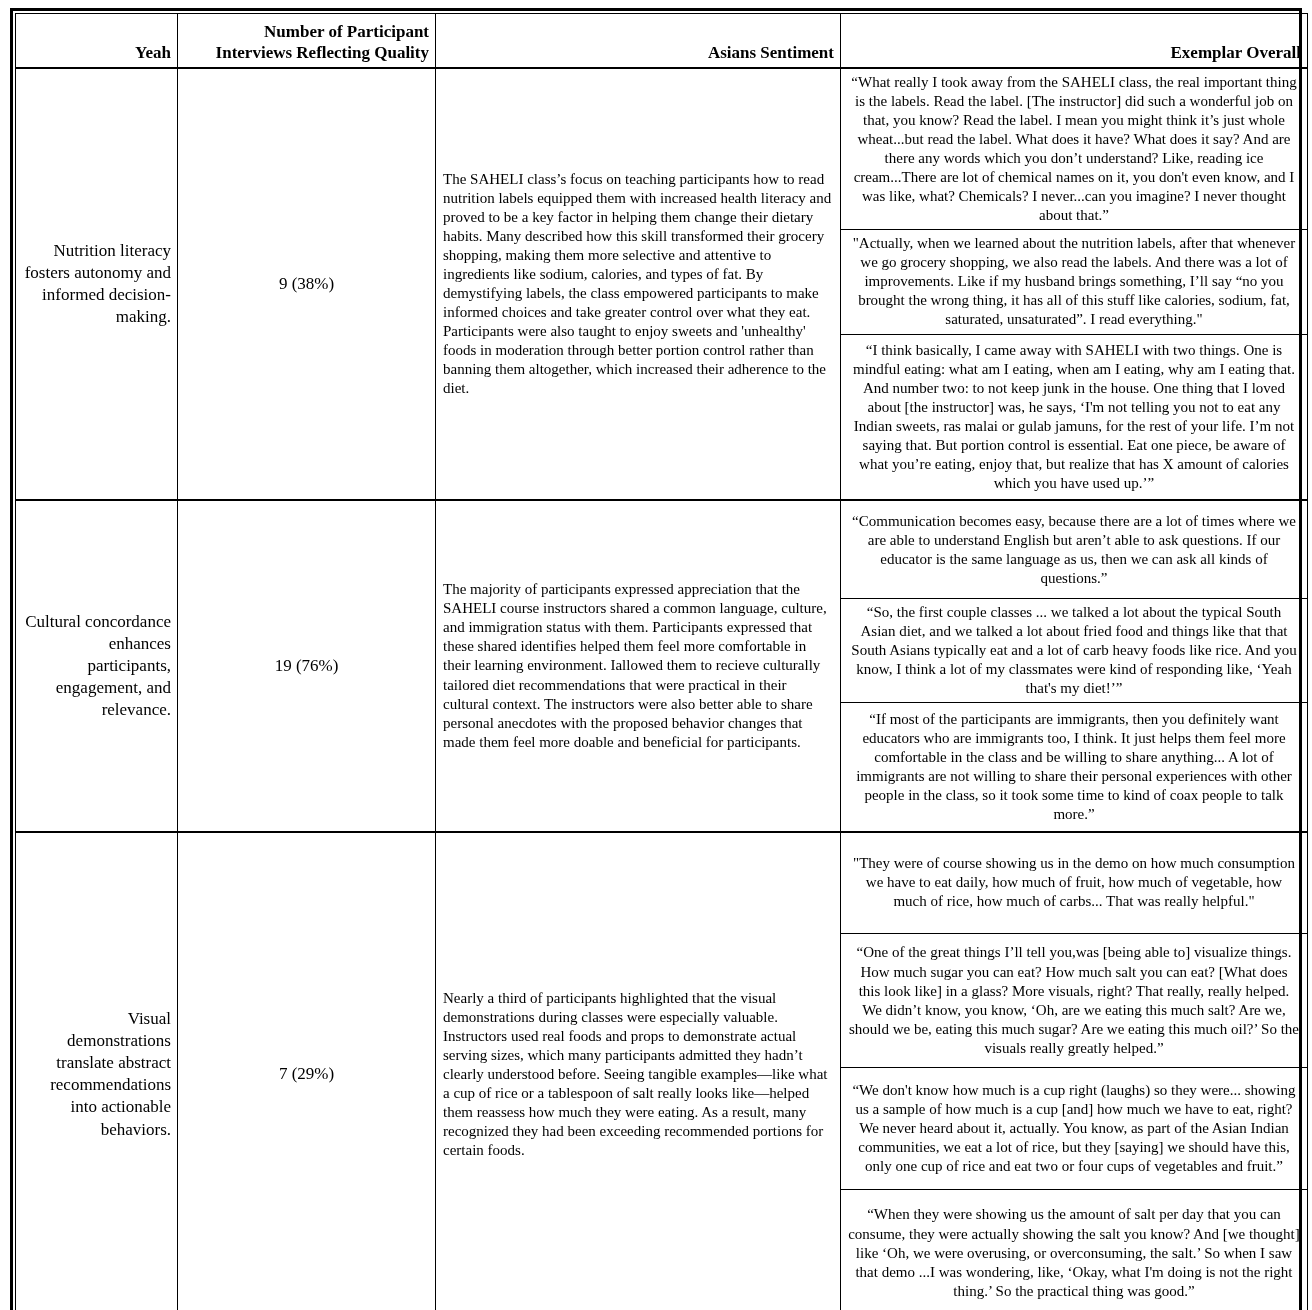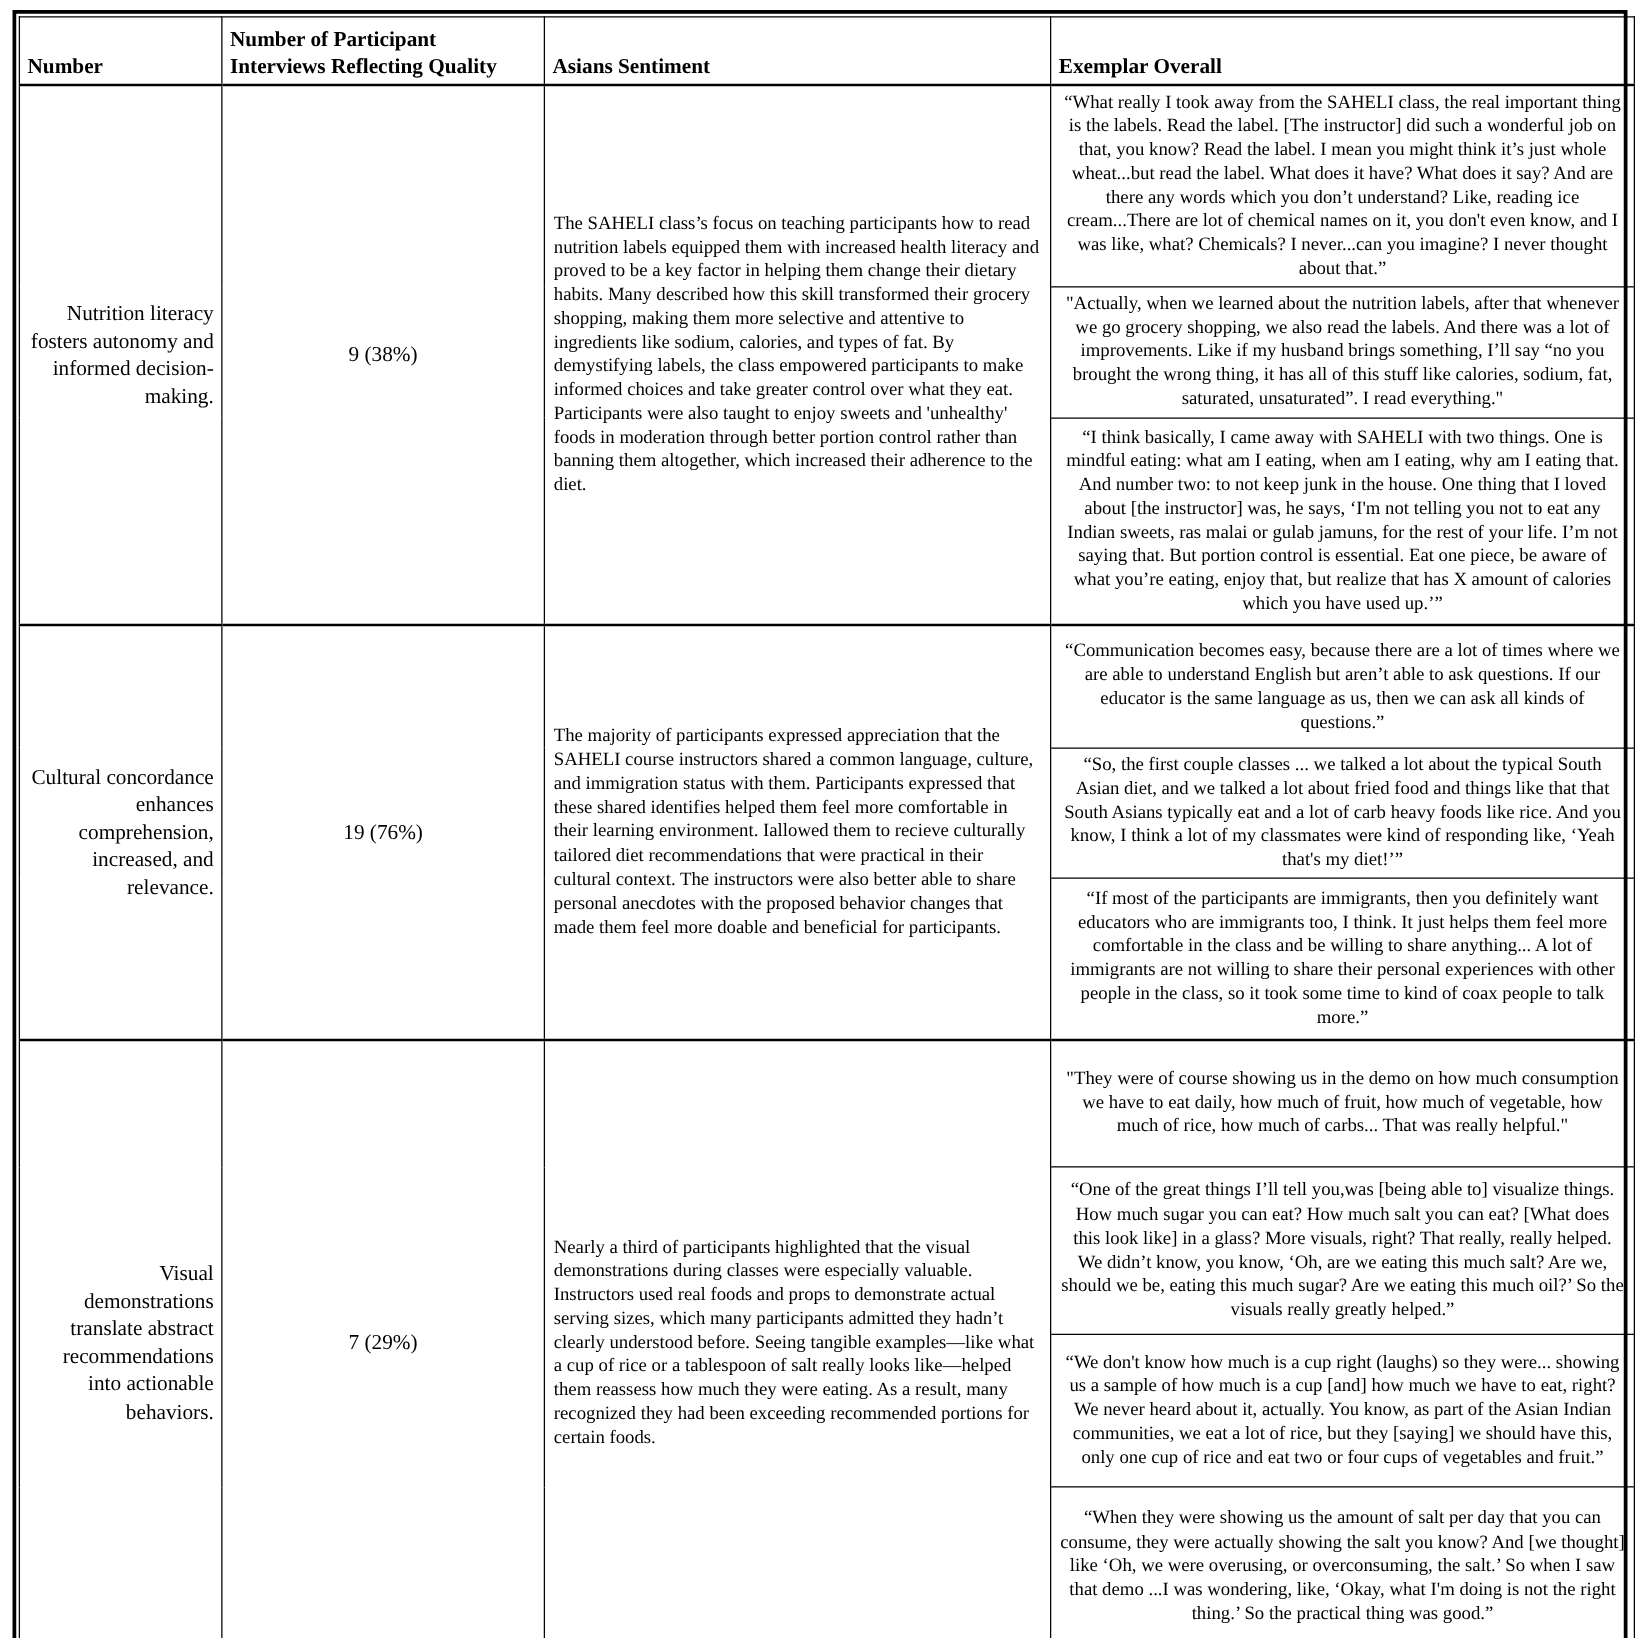--- a/index.html
+++ b/index.html
@@ -34,21 +34,21 @@
   table.themes th, table.themes td {
     border: 1.5px solid #000000;
     box-sizing: border-box;
     overflow: hidden;
   }
   table.themes thead th {
     font-weight: bold;
     font-size: 17px;
     line-height: 1.25;
     vertical-align: bottom;
-    text-align: left;
+    text-align: right;
     padding: 4px 6px 3px 6px;
     height: 54px;
     border-bottom: 2.5px solid #000000;
   }
   tr.group-start td { border-top: 2.5px solid #000000; }
 
   td.theme-cell {
     font-size: 17px;
     line-height: 1.3;
     text-align: right;
@@ -84,21 +84,21 @@
   <div class="table-wrap">
     <table class="themes">
       <colgroup>
         <col class="c-theme">
           <col class="c-count">
           <col class="c-sent">
           <col class="c-quotes">
       </colgroup>
       <thead>
         <tr>
-          <th>Number</th>
+          <th>Yeah</th>
           <th>Number of Participant Interviews Reflecting Quality</th>
           <th>Asians Sentiment</th>
           <th>Exemplar Overall</th>
         </tr>
       </thead>
       <tbody>
 
         <tr class="group-start">
           <td class="theme-cell" rowspan="3">Nutrition literacy fosters autonomy and informed decision-making.</td>
           <td class="count-cell" rowspan="3">9 (38%)</td>
@@ -106,21 +106,21 @@
           <td class="quote-cell" style="height:152px">“What really I took away from the SAHELI class, the real important thing is the labels. Read the label. [The instructor] did such a wonderful job on that, you know? Read the label. I mean you might think it’s just whole wheat...but read the label. What does it have? What does it say? And are there any words which you don’t understand? Like, reading ice cream...There are lot of chemical names on it, you don't even know, and I was like, what? Chemicals? I never...can you imagine? I never thought about that.”</td>
         </tr>
         <tr>
           <td class="quote-cell" style="height:105px">"Actually, when we learned about the nutrition labels, after that whenever we go grocery shopping, we also read the labels. And there was a lot of improvements. Like if my husband brings something, I’ll say “no you brought the wrong thing, it has all of this stuff like calories, sodium, fat, saturated, unsaturated”. I read everything."</td>
         </tr>
         <tr>
           <td class="quote-cell" style="height:166px">“I think basically, I came away with SAHELI with two things. One is mindful eating: what am I eating, when am I eating, why am I eating that. And number two: to not keep junk in the house. One thing that I loved about [the instructor] was, he says, ‘I'm not telling you not to eat any Indian sweets, ras malai or gulab jamuns, for the rest of your life. I’m not saying that. But portion control is essential. Eat one piece, be aware of what you’re eating, enjoy that, but realize that has X amount of calories which you have used up.’”</td>
         </tr>
 
         <tr class="group-start">
-          <td class="theme-cell" rowspan="3">Cultural concordance enhances comprehension, increased, and relevance.</td>
+          <td class="theme-cell" rowspan="3">Cultural concordance enhances participants, engagement, and relevance.</td>
           <td class="count-cell" rowspan="3">19 (76%)</td>
           <td class="sentiment-cell" rowspan="3">The majority of participants expressed appreciation that the SAHELI course instructors shared a common language, culture, and immigration status with them. Participants expressed that these shared identifies helped them feel more comfortable in their learning environment. Iallowed them to recieve culturally tailored diet recommendations that were practical in their cultural context. The instructors were also better able to share personal anecdotes with the proposed behavior changes that made them feel more doable and beneficial for participants.</td>
           <td class="quote-cell" style="height:98px">“Communication becomes easy, because there are a lot of times where we are able to understand English but aren’t able to ask questions. If our educator is the same language as us, then we can ask all kinds of questions.”</td>
         </tr>
         <tr>
           <td class="quote-cell" style="height:103px">“So, the first couple classes ... we talked a lot about the typical South Asian diet, and we talked a lot about fried food and things like that that South Asians typically eat and a lot of carb heavy foods like rice. And you know, I think a lot of my classmates were kind of responding like, ‘Yeah that's my diet!’”</td>
         </tr>
         <tr>
           <td class="quote-cell" style="height:129px">“If most of the participants are immigrants, then you definitely want educators who are immigrants too, I think. It just helps them feel more comfortable in the class and be willing to share anything... A lot of immigrants are not willing to share their personal experiences with other people in the class, so it took some time to kind of coax people to talk more.”</td>
         </tr>

